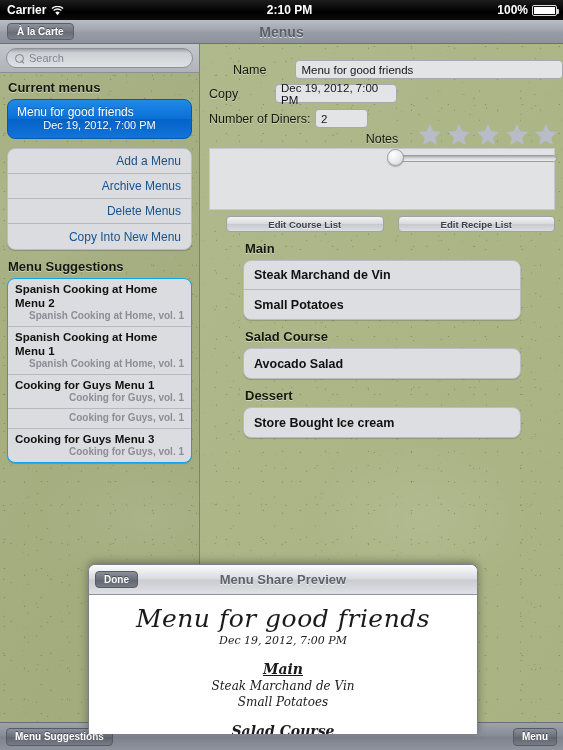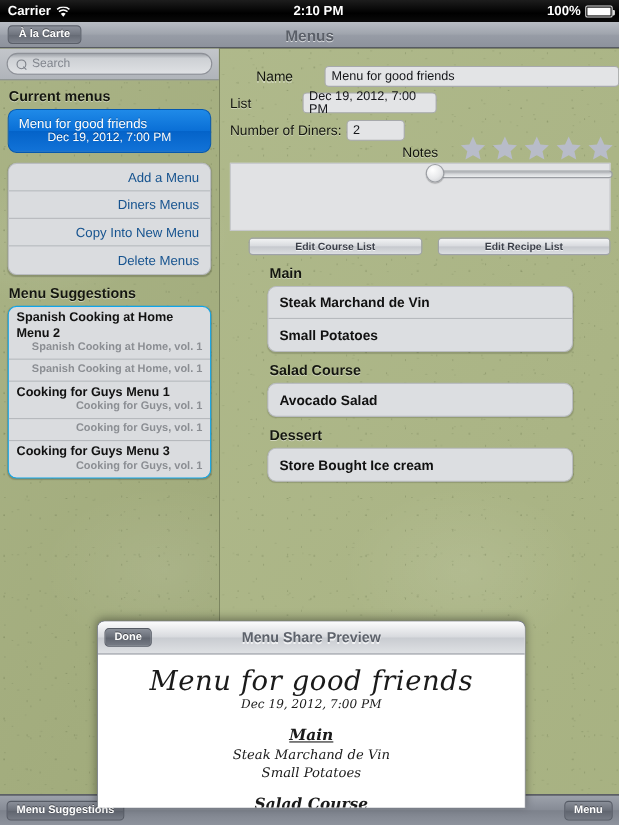--- a/index.html
+++ b/index.html
@@ -347,33 +347,34 @@
 
       <div style="margin:0 7px;">
         <div class="cur-menu-item">
           <div class="cmi-title">Menu for good friends</div>
           <div class="cmi-sub">Dec 19, 2012, 7:00 PM</div>
         </div>
       </div>
 
       <div class="group action-list" style="margin-top:9px;">
         <div class="action-row">Add a Menu</div>
-        <div class="action-row">Diners Menus</div>
+        <div class="action-row">Archive Menus</div>
+        <div class="action-row">Delete Menus</div>
         <div class="action-row">Copy Into New Menu</div>
-        <div class="action-row">Delete Menus</div>
       </div>
 
       <div class="sb-head" style="padding-top:9px;">Menu Suggestions</div>
 
       <div class="group sugg-list">
         <div class="sugg-row">
           <div class="sugg-title">Spanish Cooking at Home Menu 2</div>
           <div class="sugg-sub">Spanish Cooking at Home, vol. 1</div>
         </div>
         <div class="sugg-row">
+          <div class="sugg-title">Spanish Cooking at Home Menu 1</div>
           <div class="sugg-sub">Spanish Cooking at Home, vol. 1</div>
         </div>
         <div class="sugg-row">
           <div class="sugg-title">Cooking for Guys Menu 1</div>
           <div class="sugg-sub">Cooking for Guys, vol. 1</div>
         </div>
         <div class="sugg-row">
           <div class="sugg-sub">Cooking for Guys, vol. 1</div>
         </div>
         <div class="sugg-row">
@@ -386,21 +387,21 @@
   </div>
 
   <div class="detail">
 
     <div class="field-row" style="margin-top:16px;margin-left:24px;">
       <div class="field-label" style="width:66px;">Name</div>
       <div class="tfield" style="width:282px;">Menu for good friends</div>
     </div>
 
     <div class="field-row" style="margin-top:5px;">
-      <div class="field-label" style="width:66px;">List</div>
+      <div class="field-label" style="width:66px;">Copy</div>
       <div class="tfield" style="width:122px;">Dec 19, 2012, 7:00 PM</div>
     </div>
 
     <div class="field-row" style="margin-top:6px;">
       <div class="field-label" style="width:106px;">Number of Diners:</div>
       <div class="tfield" style="width:53px;">2</div>
     </div>
 
     <div class="stars">
       <span class="star">

